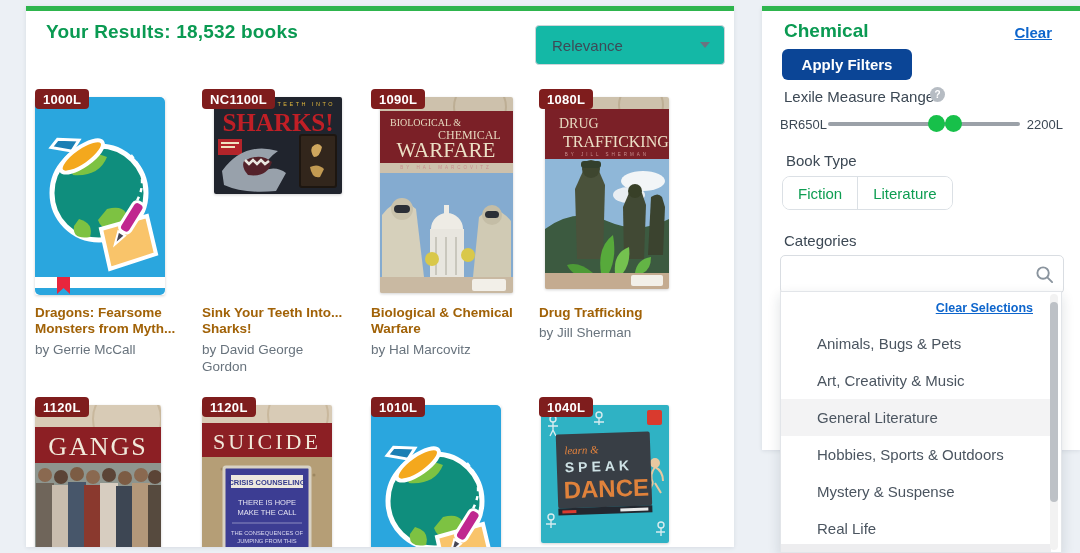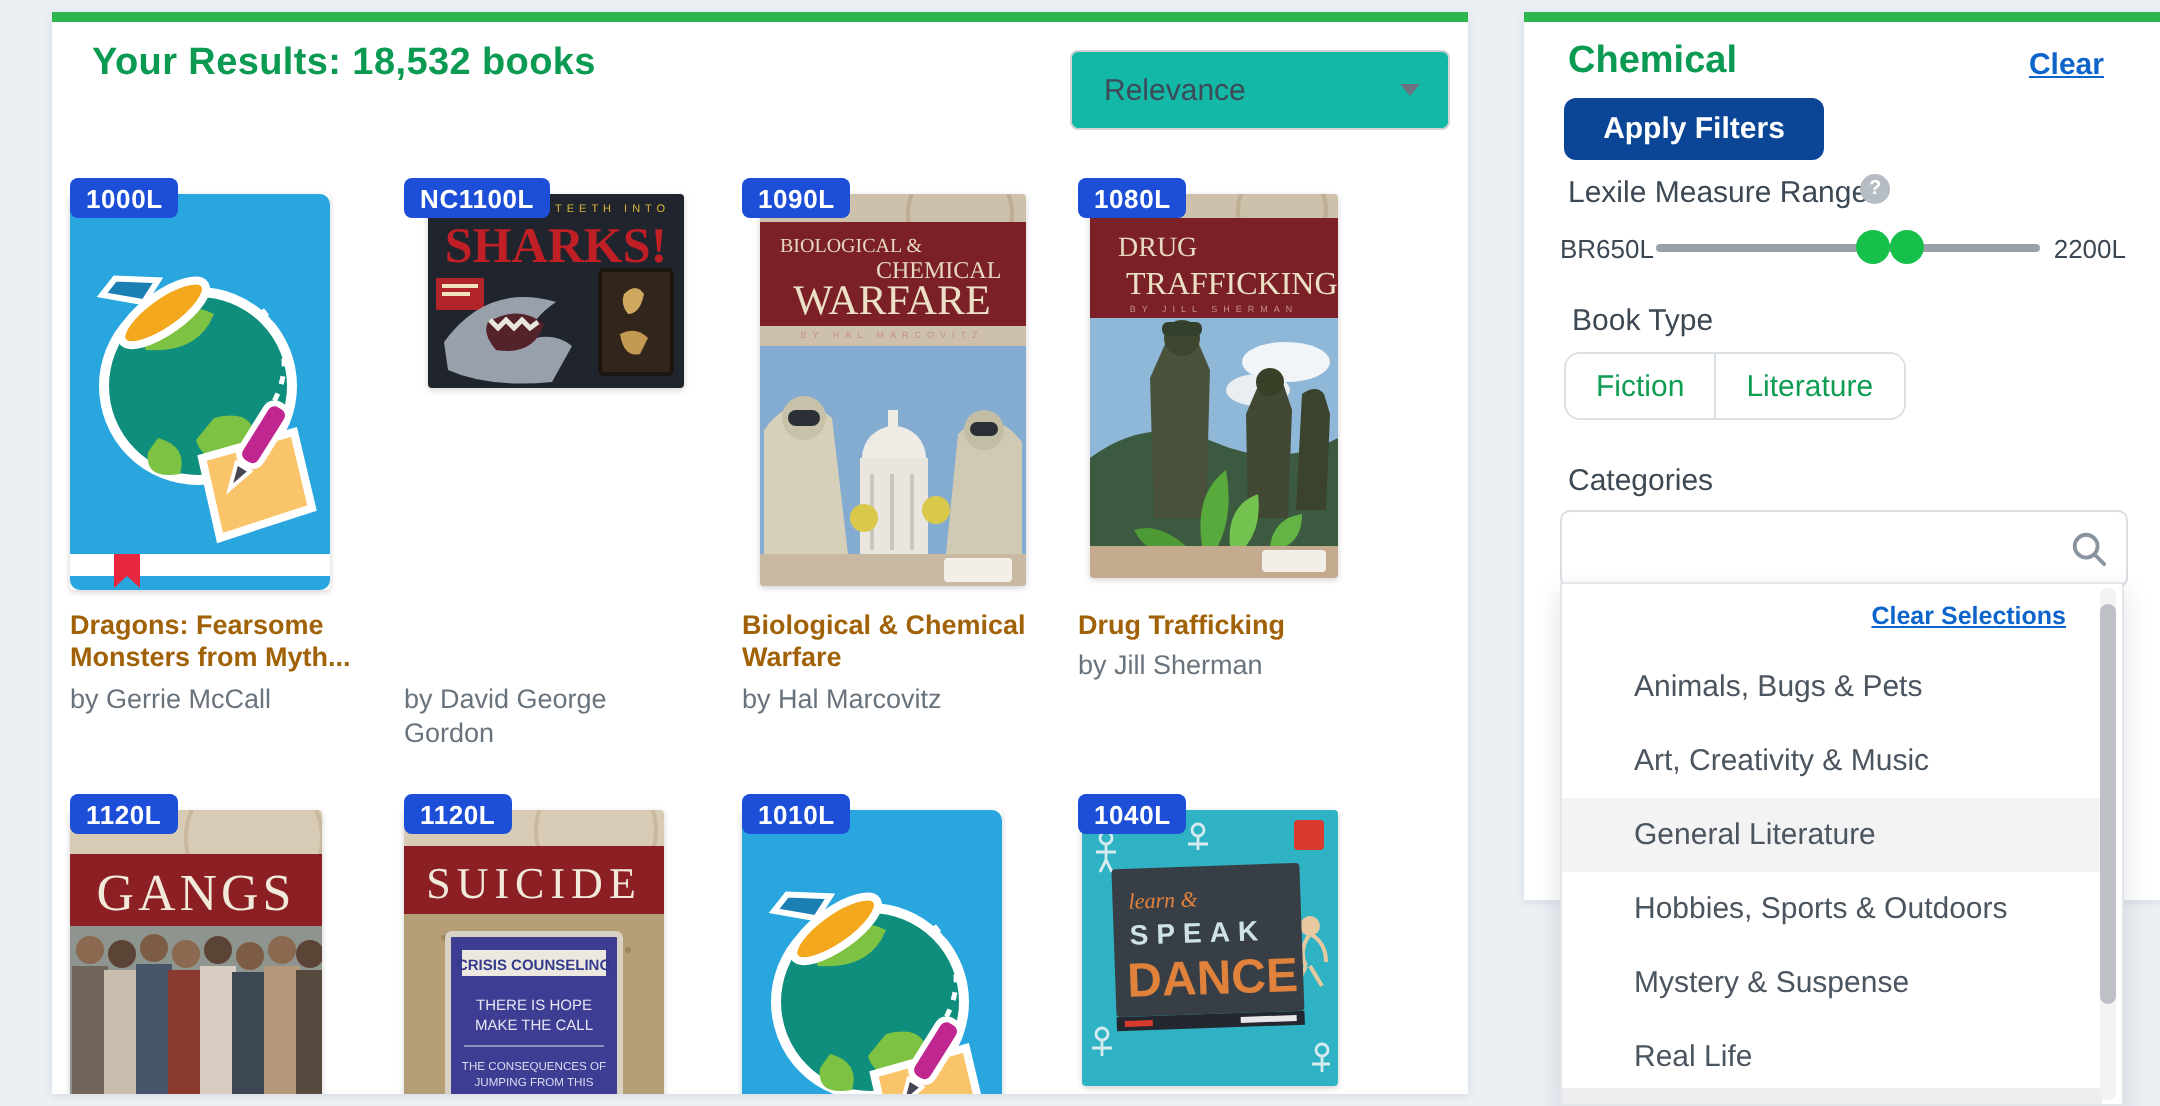--- a/index.html
+++ b/index.html
@@ -16,21 +16,21 @@
                    color:#0a9a52; letter-spacing:.2px; }
   .sort-select { position:absolute; left:509px; top:14px; width:190px; height:40px;
                  border:1px solid #cfd4d9; border-radius:4px; background:#14b8a6;
                  display:flex; align-items:center; padding:0 14px 0 16px; cursor:pointer; }
   .sort-select span.value { font-size:15px; color:#3d4a57; flex:1; }
   .caret { width:0; height:0; border-left:5px solid transparent; border-right:5px solid transparent;
            border-top:6px solid #6b7280; }
 
   
   .book-card { position:absolute; width:152px; }
-  .badge { position:absolute; top:-8px; left:0; z-index:3; background:#1d4ed8; color:#fff;
+  .badge { position:absolute; top:-8px; left:0; z-index:3; background:#7f1d1d; color:#fff;
            font-size:13px; font-weight:700; padding:3px 8px 2px; border-radius:4px; letter-spacing:.3px; }
   .cover { position:absolute; top:0; box-shadow:0 1px 3px rgba(0,0,0,.18); border-radius:2px; overflow:hidden; }
   .cover svg { display:block; }
   .bk-title { position:absolute; top:208px; width:148px; font-size:13.5px; font-weight:700;
               color:#a16207; line-height:1.22; }
   .bk-author { position:absolute; top:208px; width:148px; font-size:13.5px; color:#68737d; line-height:1.25; }
 
   
   .filters-title { position:absolute; left:22px; top:9px; font-size:19px; font-weight:600; color:#0a9a52; }
   .clear-link { position:absolute; right:28px; top:13px; font-size:15px; font-weight:600;
@@ -128,20 +128,21 @@
  <rect x="7" y="45" width="18" height="2" fill="#f0e3c0"></rect>
               <rect x="7" y="49" width="14" height="2" fill="#f0e3c0"></rect>
  <path d="M8 74 Q30 44 64 54 Q52 62 48 74 Q62 68 72 76 L62 94 Q30 97 10 88 z" fill="#98a1ab"></path>
  <path d="M30 64 q16 -9 28 1 q-5 16 -24 13 q-7 -8 -4 -14 z" fill="#54222a"></path>
  <path d="M31 63 l4 4 4 -4 4 4 4 -4 4 4 4 -3" fill="none" stroke="#e9e6df" stroke-width="2.5"></path>
  <rect x="86" y="38" width="36" height="52" rx="2" fill="#32261c" stroke="#1d1610" stroke-width="2"></rect>
  <path d="M98 50 q6 -6 10 0 q-2 10 -8 10 q-4 -5 -2 -10 z" fill="#cfa75e"></path>
  <path d="M96 70 q8 -4 14 2 l-4 8 q-8 2 -10 -10 z" fill="#c29a52"></path>
 </svg>
           </div>
+          <div class="bk-title">Sink Your Teeth Into... Sharks!</div>
           <div class="bk-author" style="top: 245px;">by David George Gordon</div>
         </div>
         <div class="book-card" style="left: 345px; top: 86px; height: 206px;">
           <span class="badge">1090L</span>
           <div class="cover" style="left: 9px; width: 133px; height: 196px;">
             <svg width="133" height="196" viewBox="0 0 133 196">
  <rect width="133" height="196" fill="#cdc1ac"></rect>
  <circle cx="100" cy="10" r="26" fill="none" stroke="#bdae94" stroke-width="2"></circle>
  <rect y="14" width="133" height="52" fill="#7b2027"></rect>
  <text x="10" y="29" font-size="10" fill="#e6d9bf" font-family="Liberation Serif,serif">BIOLOGICAL &amp;</text>

